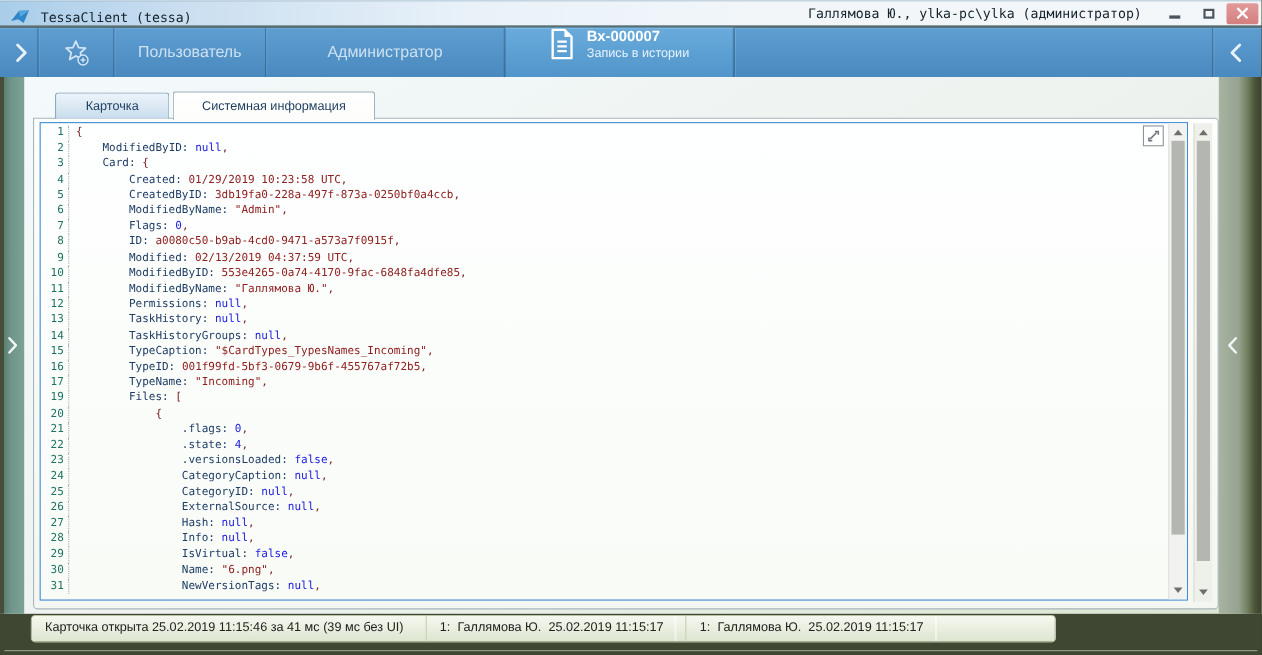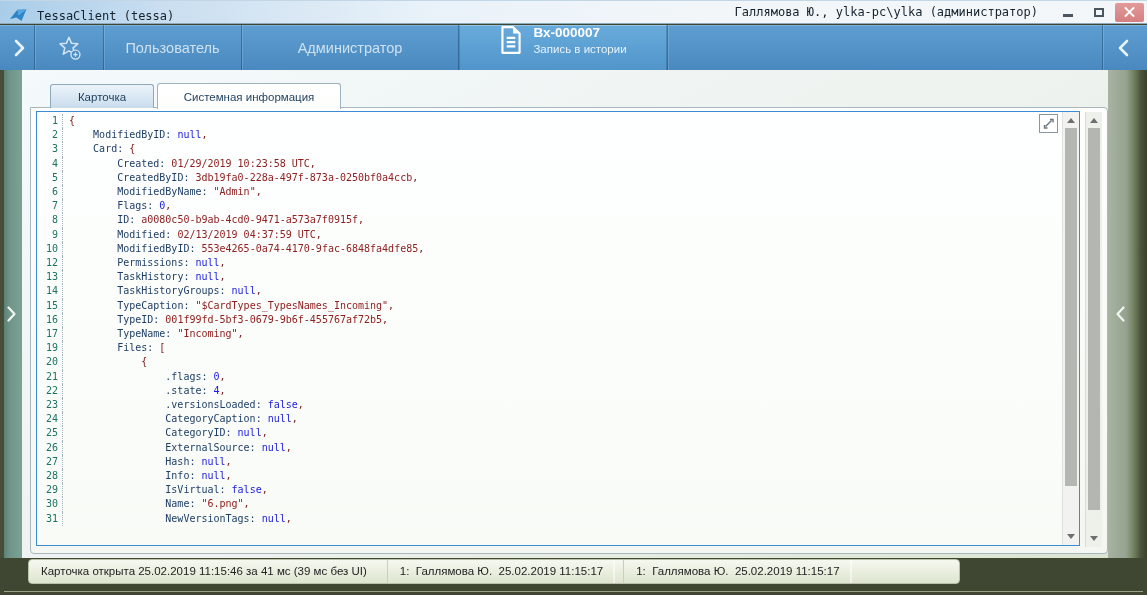--- a/index.html
+++ b/index.html
@@ -207,20 +207,21 @@
             <div class="cl"><span class="ln">1</span><span class="ct"><span class="t-p">{</span></span></div>
             <div class="cl"><span class="ln">2</span><span class="ct">    <span class="t-k">ModifiedByID:</span><span class="t-v"> null</span><span class="t-p">,</span></span></div>
             <div class="cl"><span class="ln">3</span><span class="ct">    <span class="t-k">Card:</span><span class="t-p"> {</span></span></div>
             <div class="cl"><span class="ln">4</span><span class="ct">        <span class="t-k">Created:</span><span class="t-s"> 01/29/2019 10:23:58 UTC</span><span class="t-p">,</span></span></div>
             <div class="cl"><span class="ln">5</span><span class="ct">        <span class="t-k">CreatedByID:</span><span class="t-s"> 3db19fa0-228a-497f-873a-0250bf0a4ccb</span><span class="t-p">,</span></span></div>
             <div class="cl"><span class="ln">6</span><span class="ct">        <span class="t-k">ModifiedByName:</span><span class="t-s"> "Admin"</span><span class="t-p">,</span></span></div>
             <div class="cl"><span class="ln">7</span><span class="ct">        <span class="t-k">Flags:</span><span class="t-v"> 0</span><span class="t-p">,</span></span></div>
             <div class="cl"><span class="ln">8</span><span class="ct">        <span class="t-k">ID:</span><span class="t-s"> a0080c50-b9ab-4cd0-9471-a573a7f0915f</span><span class="t-p">,</span></span></div>
             <div class="cl"><span class="ln">9</span><span class="ct">        <span class="t-k">Modified:</span><span class="t-s"> 02/13/2019 04:37:59 UTC</span><span class="t-p">,</span></span></div>
             <div class="cl"><span class="ln">10</span><span class="ct">        <span class="t-k">ModifiedByID:</span><span class="t-s"> 553e4265-0a74-4170-9fac-6848fa4dfe85</span><span class="t-p">,</span></span></div>
+            <div class="cl"><span class="ln">11</span><span class="ct">        <span class="t-k">ModifiedByName:</span><span class="t-s"> "Галлямова Ю."</span><span class="t-p">,</span></span></div>
             <div class="cl"><span class="ln">12</span><span class="ct">        <span class="t-k">Permissions:</span><span class="t-v"> null</span><span class="t-p">,</span></span></div>
             <div class="cl"><span class="ln">13</span><span class="ct">        <span class="t-k">TaskHistory:</span><span class="t-v"> null</span><span class="t-p">,</span></span></div>
             <div class="cl"><span class="ln">14</span><span class="ct">        <span class="t-k">TaskHistoryGroups:</span><span class="t-v"> null</span><span class="t-p">,</span></span></div>
             <div class="cl"><span class="ln">15</span><span class="ct">        <span class="t-k">TypeCaption:</span><span class="t-s"> "$CardTypes_TypesNames_Incoming"</span><span class="t-p">,</span></span></div>
             <div class="cl"><span class="ln">16</span><span class="ct">        <span class="t-k">TypeID:</span><span class="t-s"> 001f99fd-5bf3-0679-9b6f-455767af72b5</span><span class="t-p">,</span></span></div>
             <div class="cl"><span class="ln">17</span><span class="ct">        <span class="t-k">TypeName:</span><span class="t-s"> "Incoming"</span><span class="t-p">,</span></span></div>
             <div class="cl"><span class="ln">19</span><span class="ct">        <span class="t-k">Files:</span><span class="t-p"> [</span></span></div>
             <div class="cl"><span class="ln">20</span><span class="ct">            <span class="t-p">{</span></span></div>
             <div class="cl"><span class="ln">21</span><span class="ct">                <span class="t-k">.flags:</span><span class="t-v"> 0</span><span class="t-p">,</span></span></div>
             <div class="cl"><span class="ln">22</span><span class="ct">                <span class="t-k">.state:</span><span class="t-v"> 4</span><span class="t-p">,</span></span></div>

